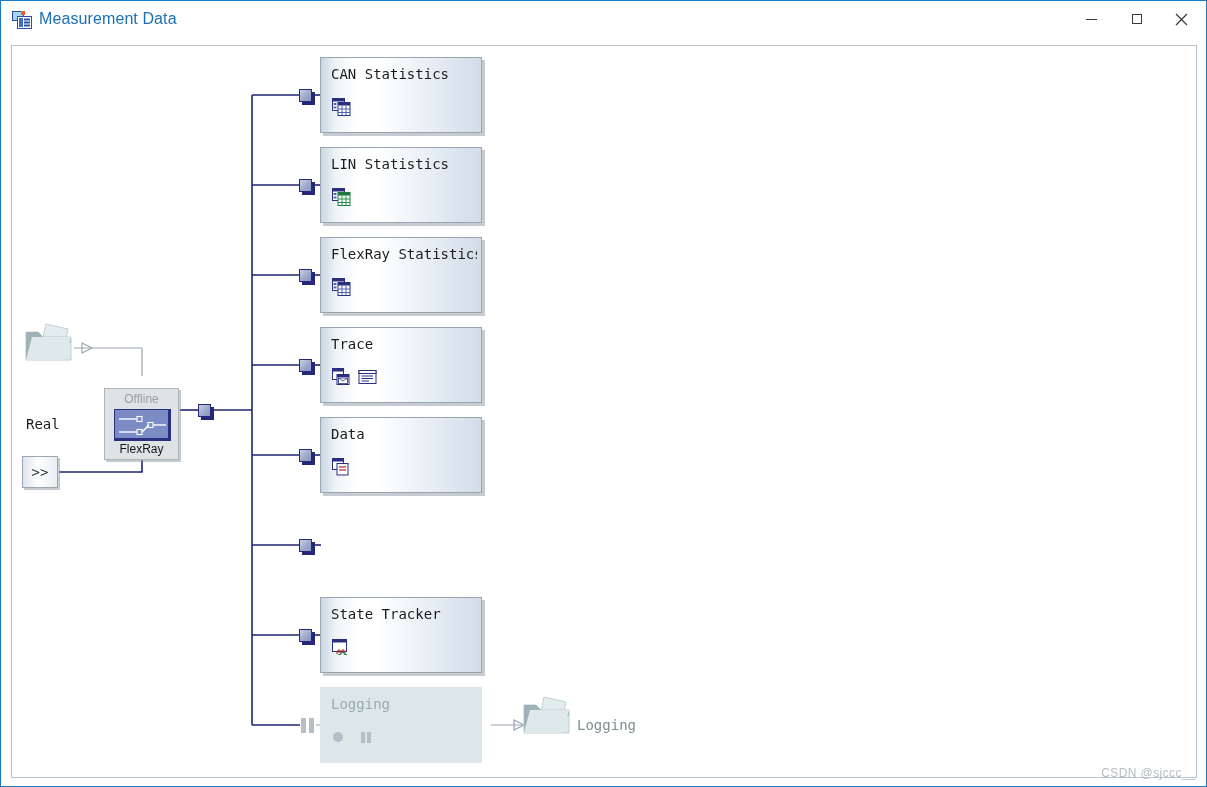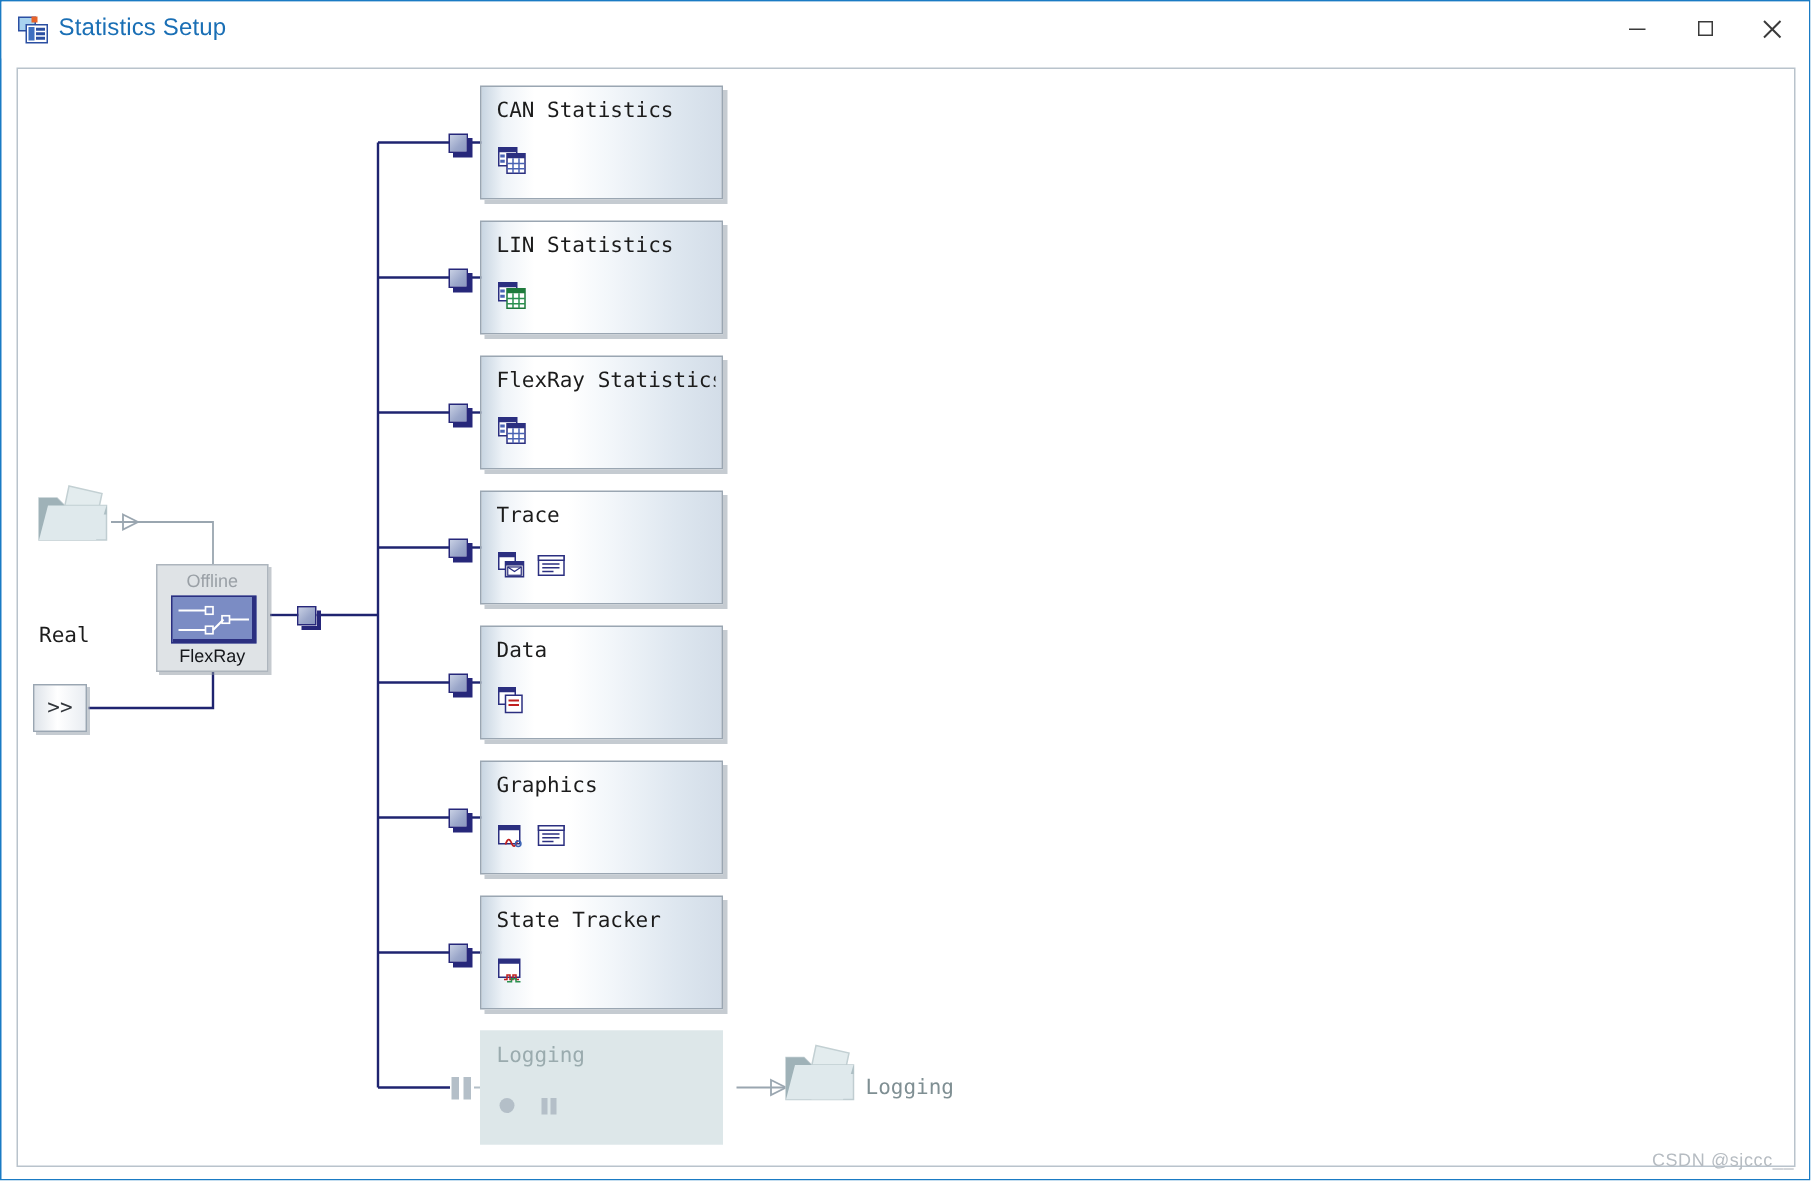--- a/index.html
+++ b/index.html
@@ -146,20 +146,21 @@
   }
 
   
   .switch-box {
     position: absolute;
     width: 75px; height: 72px;
     background: #dfe3e6;
     border: 1px solid #adb5bd;
     box-sizing: border-box;
     box-shadow: 2px 2px 0 0 rgba(140,150,160,0.5);
+    margin-top: 12px;
   }
   .switch-lbl {
     position: absolute;
     left: 0; width: 100%;
     text-align: center;
     font-family: "Liberation Sans", sans-serif;
     font-size: 12px;
   }
   .switch-lbl-off { top: 3px; color: #9aa0a6; }
   .switch-lbl-on  { bottom: 3px; color: #14161a; }
@@ -226,21 +227,21 @@
         <rect x="1" y="2" width="10" height="8" fill="#a9d3ef"></rect>
         <rect x="9" y="1" width="4" height="4" fill="#e8632a"></rect>
         <rect x="5" y="6" width="15" height="13" fill="#2b4fa2"></rect>
         <rect x="6" y="7" width="13" height="11" fill="#ffffff"></rect>
         <rect x="7" y="8" width="4" height="9" fill="#3f6fc0"></rect>
         <rect x="12" y="8.5" width="6" height="2" fill="#2b4fa2"></rect>
         <rect x="12" y="11.5" width="6" height="2" fill="#2b4fa2"></rect>
         <rect x="12" y="14.5" width="6" height="2" fill="#2b4fa2"></rect>
       </svg>
     </div>
-    <div class="title-text">Statistics Setup</div>
+    <div class="title-text">Measurement Data</div>
 
     <div class="win-btn win-btn-min">
       <span class="glyph-min"></span>
     </div>
     <div class="win-btn win-btn-max">
       <span class="glyph-max"></span>
     </div>
     <div class="win-btn win-btn-close">
       <svg width="13" height="13" viewBox="0 0 13 13">
         <line x1="1" y1="1" x2="12" y2="12" stroke="#3a3a3a" stroke-width="1.3"></line>
@@ -423,42 +424,20 @@
               <rect x="0.5" y="0.5" width="11" height="11" fill="#ffffff" stroke="#2b2f80"></rect>
               <rect x="0.5" y="0.5" width="11" height="3" fill="#2b2f80"></rect>
               <rect x="5" y="5.5" width="11" height="11.5" fill="#ffffff" stroke="#2b2f80"></rect>
               <line x1="7" y1="9" x2="14" y2="9" stroke="#c02020" stroke-width="1.2"></line>
               <line x1="7" y1="12" x2="14" y2="12" stroke="#c02020" stroke-width="1.2"></line>
             </svg>
           </span>
         </div>
       </div>
 
-      <div class="block" style="left:308px; top:461px;">
-        <div class="block-title">Graphics</div>
-        <div class="block-icons">
-          <span>
-            <svg width="19" height="18" viewBox="0 0 19 18">
-              <rect x="0.5" y="2.5" width="14" height="12" fill="#ffffff" stroke="#2b2f80"></rect>
-              <rect x="0.5" y="2.5" width="14" height="3" fill="#2b2f80"></rect>
-              <path d="M 5 15 q 2 -6 4 -1 q 2 5 4 -2" stroke="#c02020" fill="none" stroke-width="1.2"></path>
-              <circle cx="13.5" cy="14.5" r="1.8" fill="none" stroke="#3a63b5" stroke-width="1"></circle>
-            </svg>
-          </span>
-          <span>
-            <svg width="19" height="18" viewBox="0 0 19 18">
-              <rect x="1" y="2.5" width="17" height="13" fill="#ffffff" stroke="#2b2f80"></rect>
-              <rect x="1" y="2.5" width="17" height="3" fill="#ffffff" stroke="#2b2f80"></rect>
-              <line x1="3.5" y1="8" x2="15" y2="8" stroke="#2b2f80"></line>
-              <line x1="3.5" y1="10.5" x2="15" y2="10.5" stroke="#2b2f80"></line>
-              <line x1="3.5" y1="13" x2="11" y2="13" stroke="#2b2f80"></line>
-            </svg>
-          </span>
-        </div>
-      </div>
 
       <div class="block" style="left:308px; top:551px;">
         <div class="block-title">State Tracker</div>
         <div class="block-icons">
           <span>
             <svg width="19" height="18" viewBox="0 0 19 18">
               <rect x="0.5" y="1.5" width="14" height="12" fill="#ffffff" stroke="#2b2f80"></rect>
               <rect x="0.5" y="1.5" width="14" height="3" fill="#2b2f80"></rect>
               <path d="M 4 15 h 2 v -3 h 2 v 3 h 2 v -3 h 2 v 3 h 2" stroke="#c02020" fill="none" stroke-width="1"></path>
               <path d="M 6 16.5 h 3 v -2 h 3 v 2 h 3" stroke="#2a9150" fill="none" stroke-width="1"></path>

